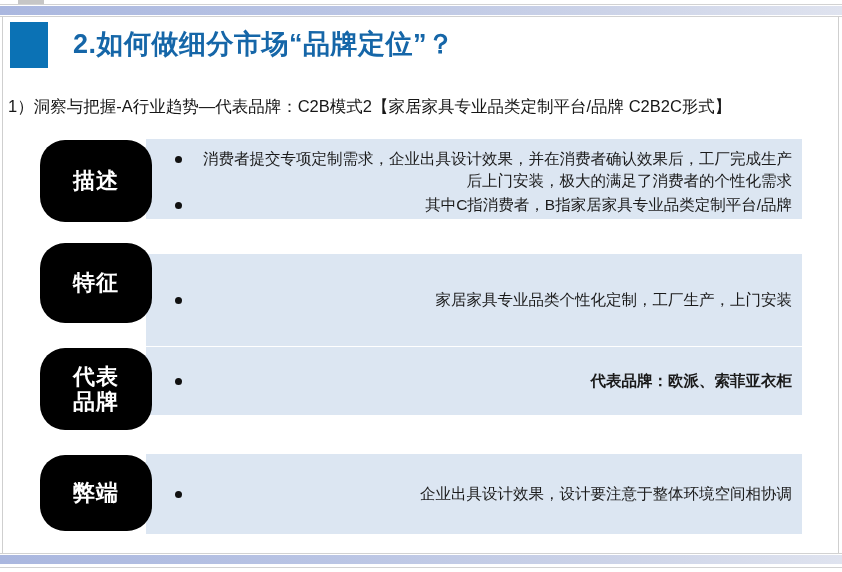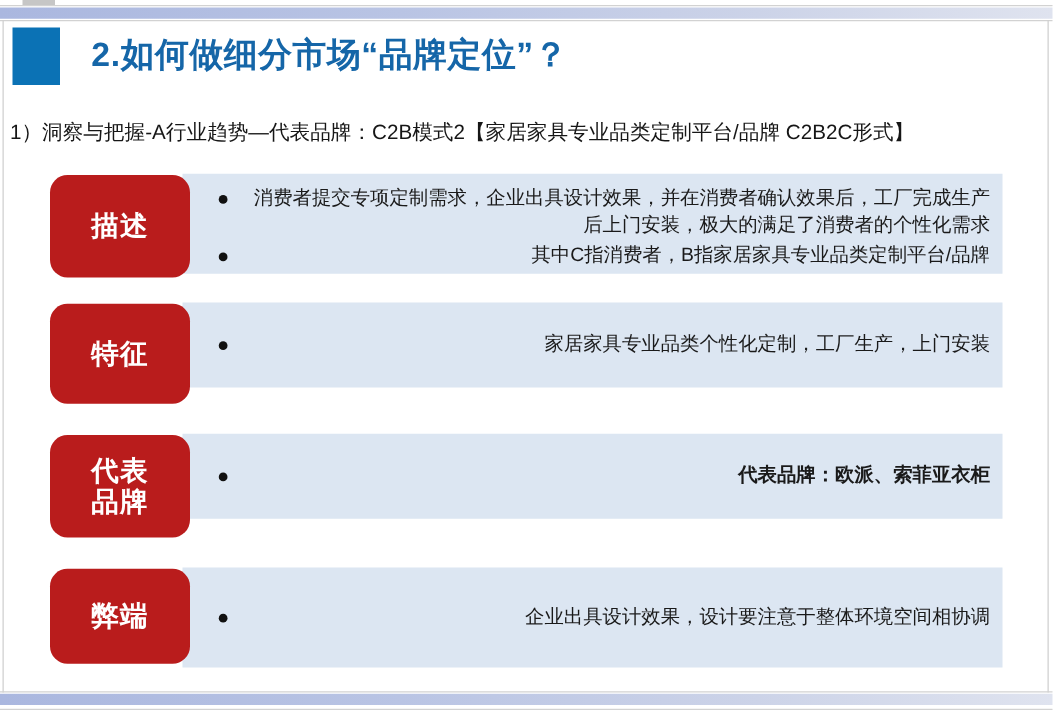--- a/index.html
+++ b/index.html
@@ -121,22 +121,22 @@
     left: 146px;
     width: 656px;
     background: #DCE6F2;
     box-sizing: border-box;
     padding: 9px 10px 9px 26px;
   }
   .row-label {
     position: absolute;
     left: 40px;
     width: 112px;
-    background: #b91c1c;
-    border-radius: 14px;
+    background: #000000;
+    border-radius: 25px;
     color: #ffffff;
     font-size: 22px;
     font-weight: bold;
     letter-spacing: 1px;
     display: flex;
     align-items: center;
     justify-content: center;
     text-align: center;
     line-height: 1.15;
     box-sizing: border-box;
@@ -168,21 +168,21 @@
     border-radius: 50%;
     background: #111111;
   }
 
   
   #row-0 { top: 139px; height: 84px; }
   #row-0 .row-body { top: 0px; height: 80px; }
   #row-0 .row-label { top: 1px; height: 82px; }
 
   #row-1 { top: 242px; height: 82px; }
-  #row-1 .row-body { top: 0px; height: 68px; }
+  #row-1 .row-body { top: 12px; height: 92px; }
   #row-1 .row-label { top: 1px; height: 80px; }
 
   #row-2 { top: 347px; height: 84px; }
   #row-2 .row-body { top: 0px; height: 68px; font-weight: bold; }
   #row-2 .row-label { top: 1px; height: 82px; }
 
   #row-3 { top: 454px; height: 84px; }
   #row-3 .row-body { top: 0px; height: 80px; }
   #row-3 .row-label { top: 1px; height: 76px; }
 

